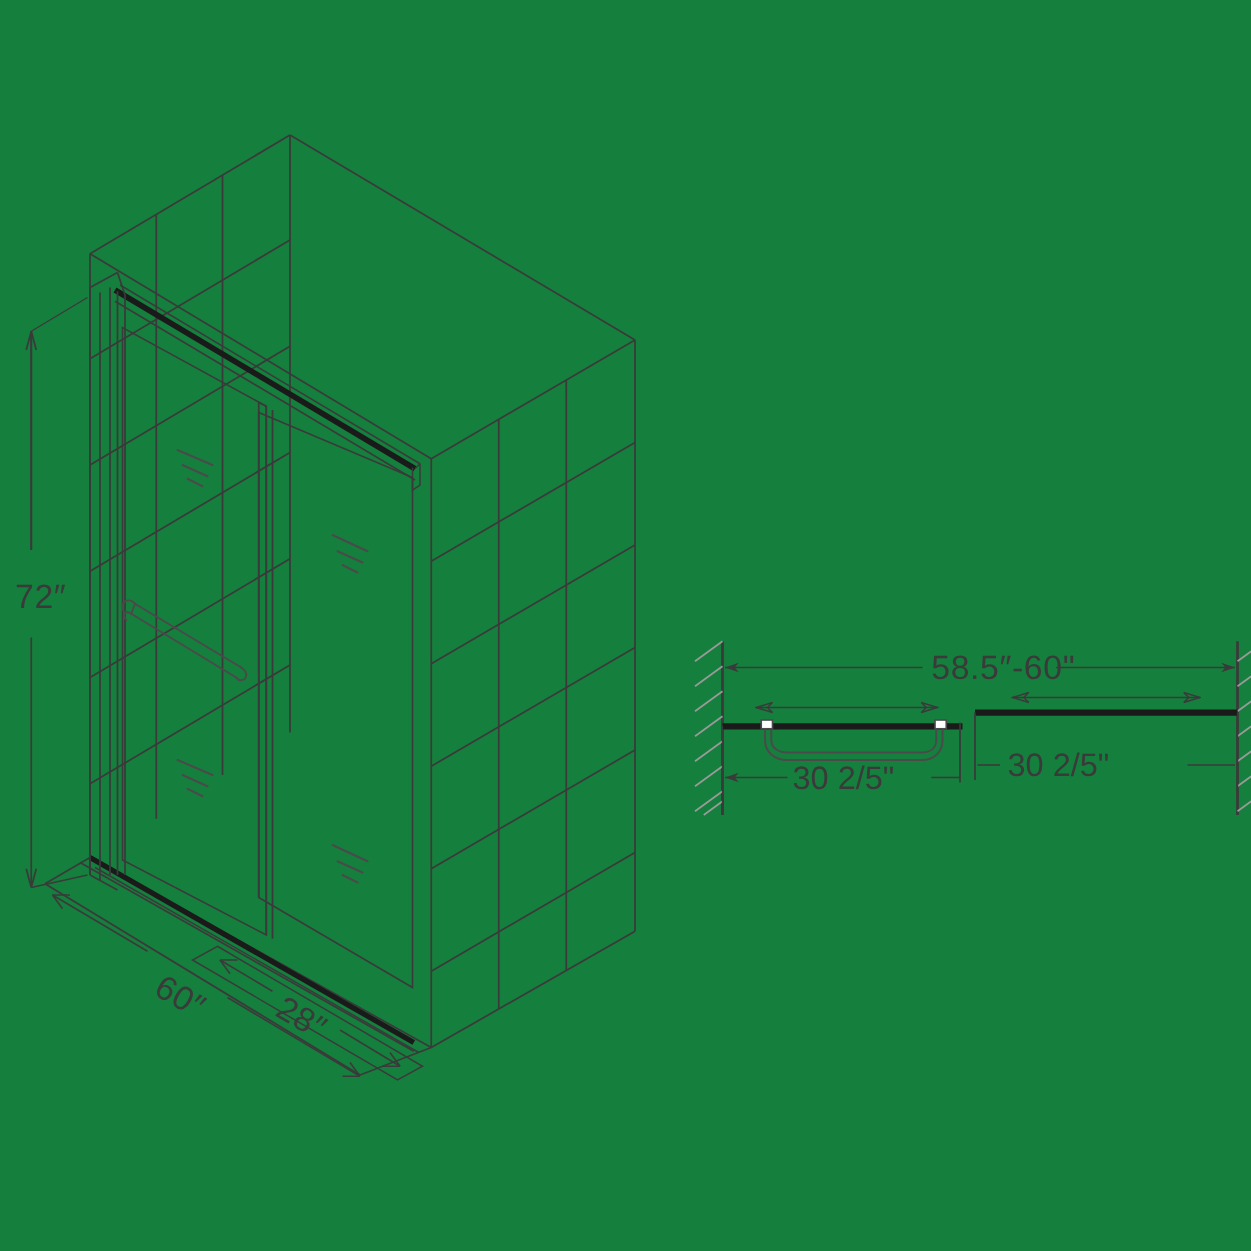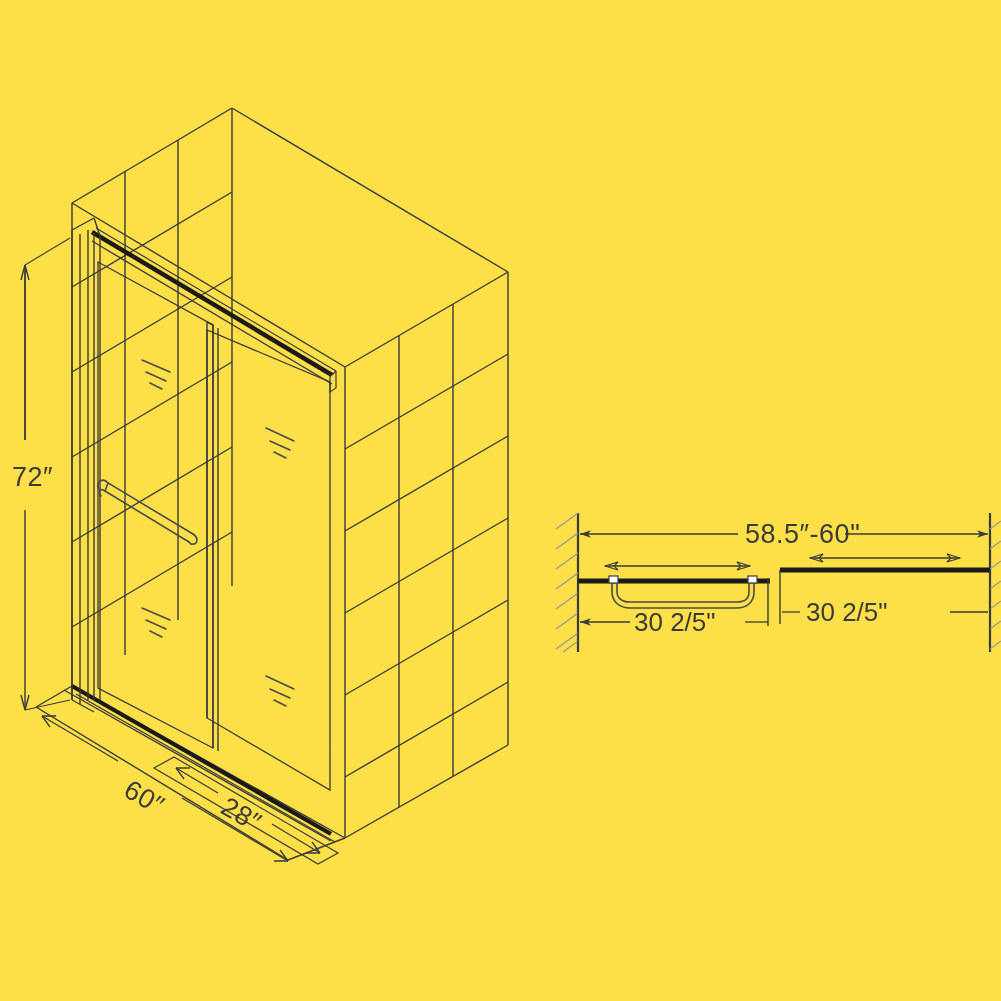--- a/index.html
+++ b/index.html
@@ -12,21 +12,21 @@
     height: 1001px;
     font-family: "Liberation Sans", sans-serif;
     overflow: hidden;
     position: relative;
   }
   #stage {
     position: absolute;
     left: 0; top: 0;
     width: 1001px;
     height: 1001px;
-    background: #fde047;
+    background: #15803d;
   }
   svg#drawing {
     display: block;
     width: 1001px;
     height: 1001px;
   }
   .dimtext {
     font-family: "Liberation Sans", sans-serif;
     font-size: 27px;
     fill: #3a3a3a;

